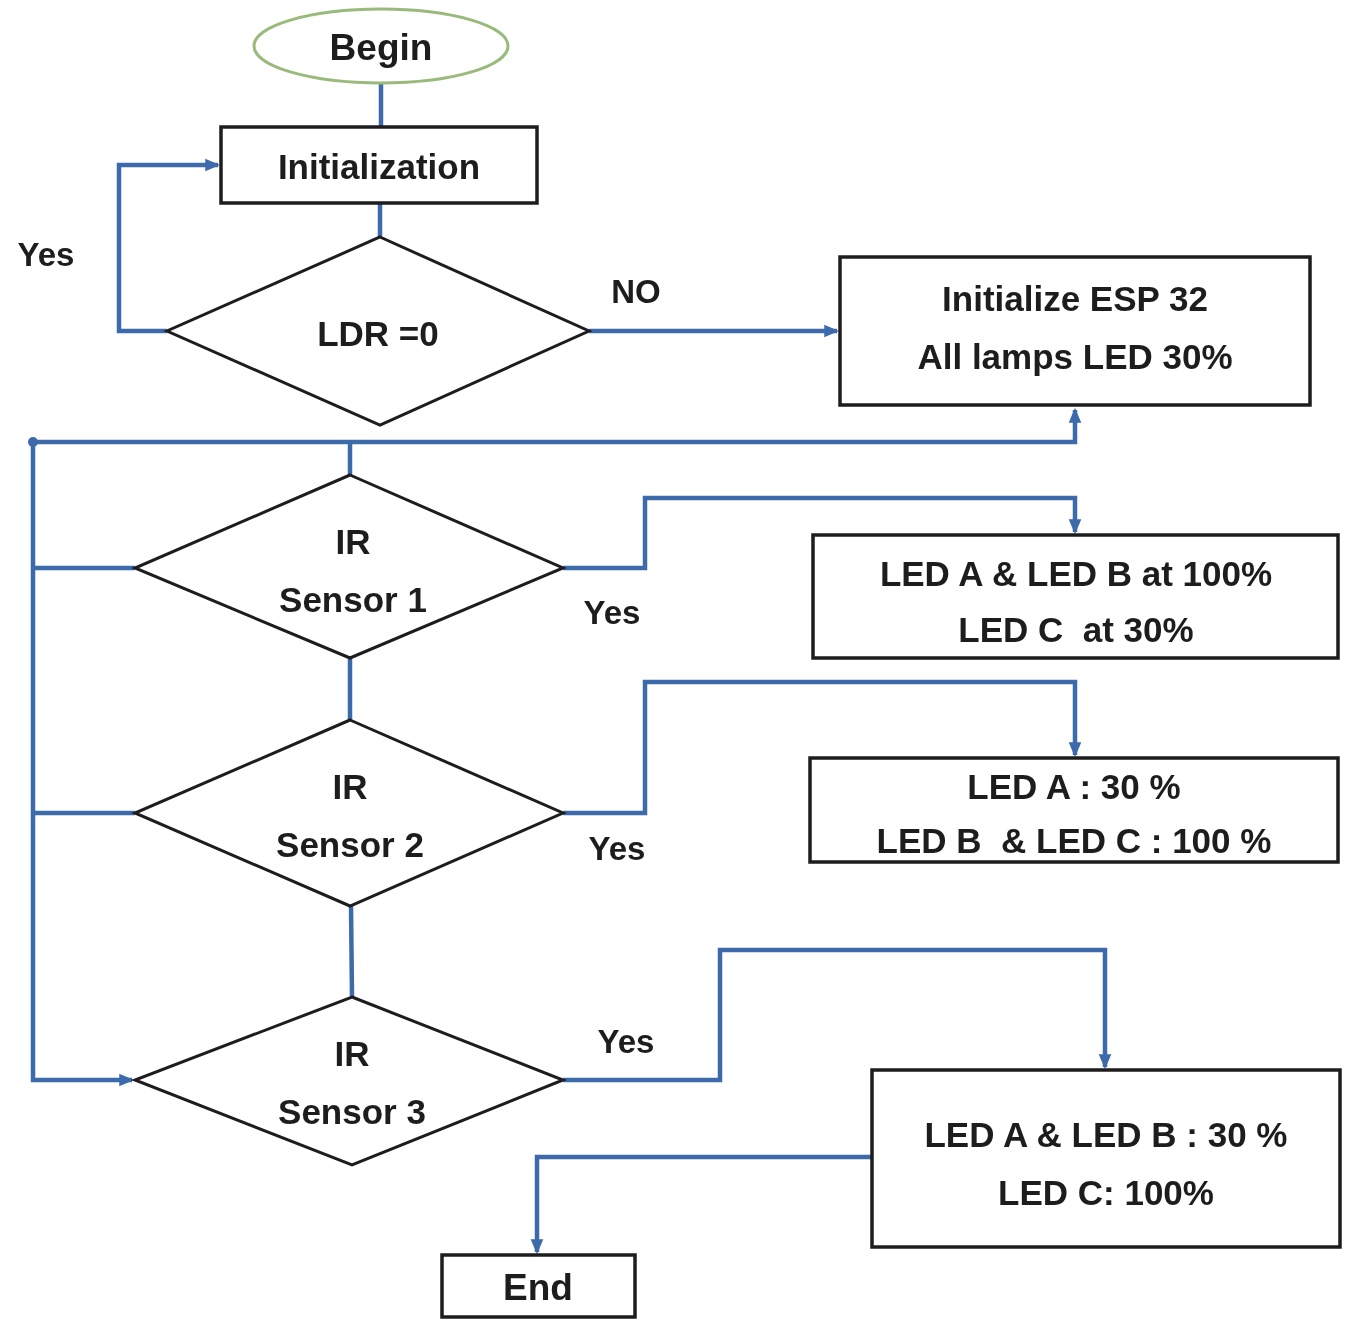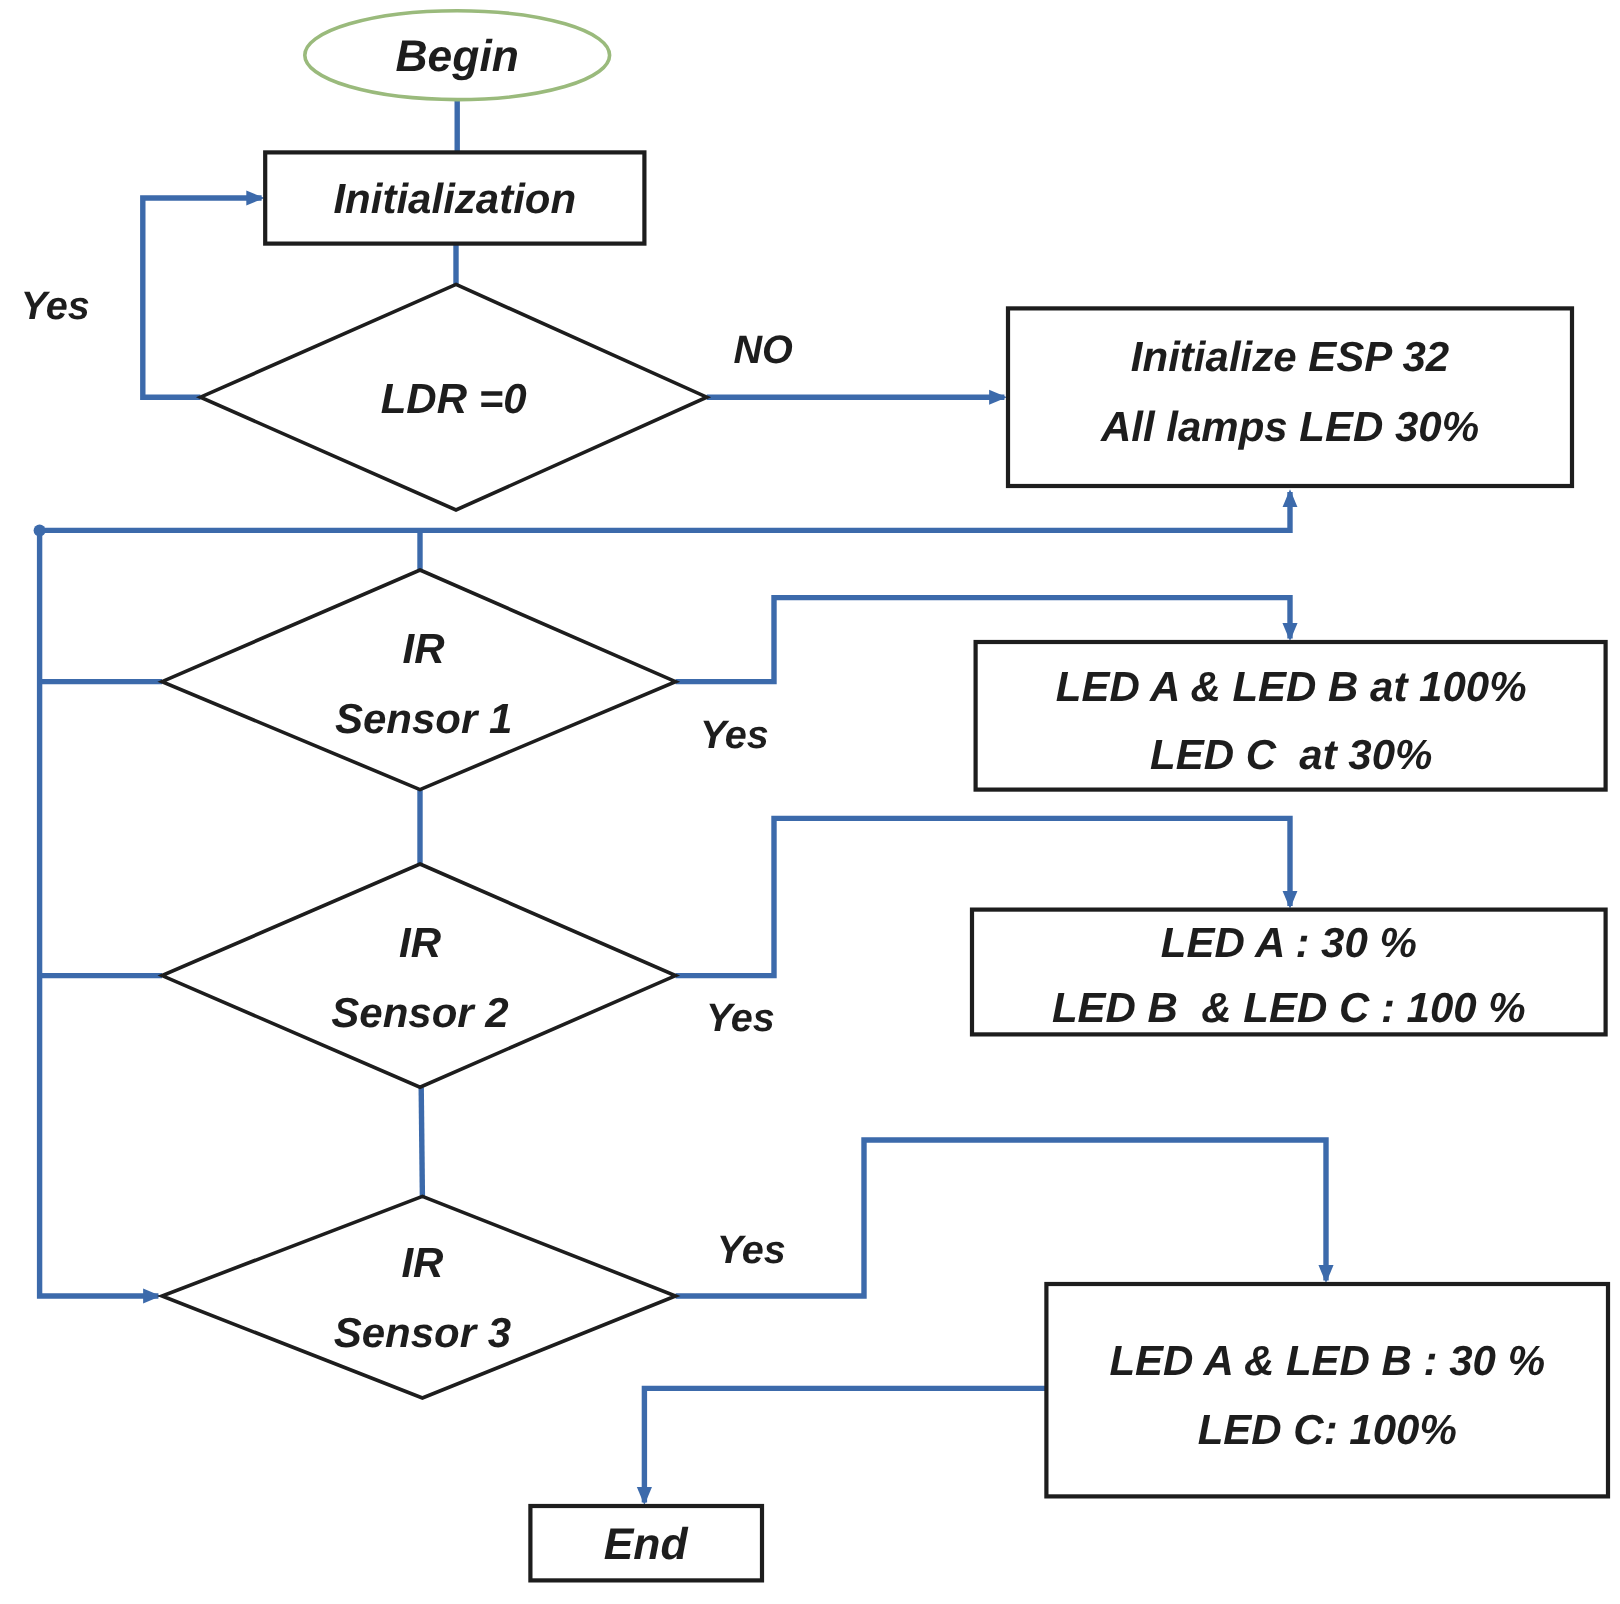--- a/index.html
+++ b/index.html
@@ -6,21 +6,20 @@
     margin: 0;
     padding: 0;
     background: #ffffff;
   }
   .canvas {
     position: relative;
     width: 1350px;
     height: 1337px;
     background: var(--background, #ffffff);
     font-family: "Liberation Sans", sans-serif;
-    font-style: italic;
   }
   svg { display: block; }
 
   .edge {
     fill: none;
     stroke: var(--edge, #3c6aab);
     stroke-width: 4.5;
     stroke-linejoin: miter;
   }
   .node-shape {

